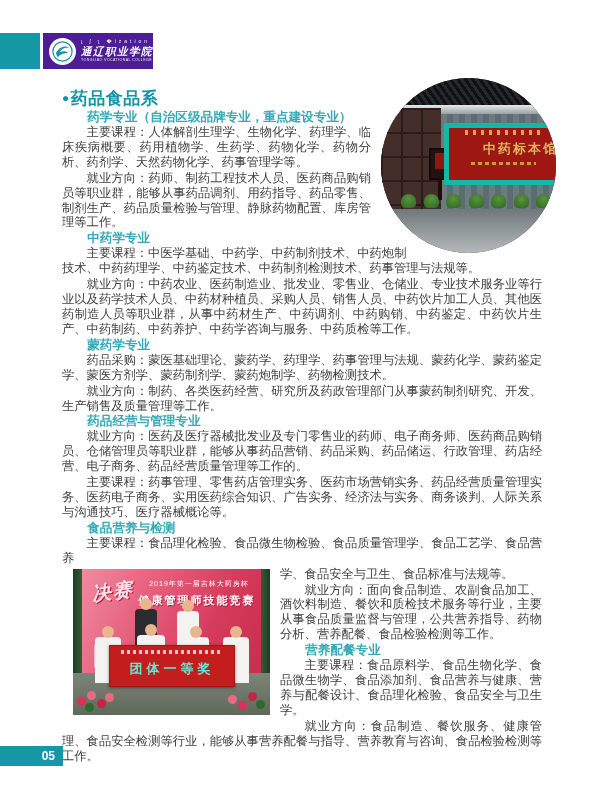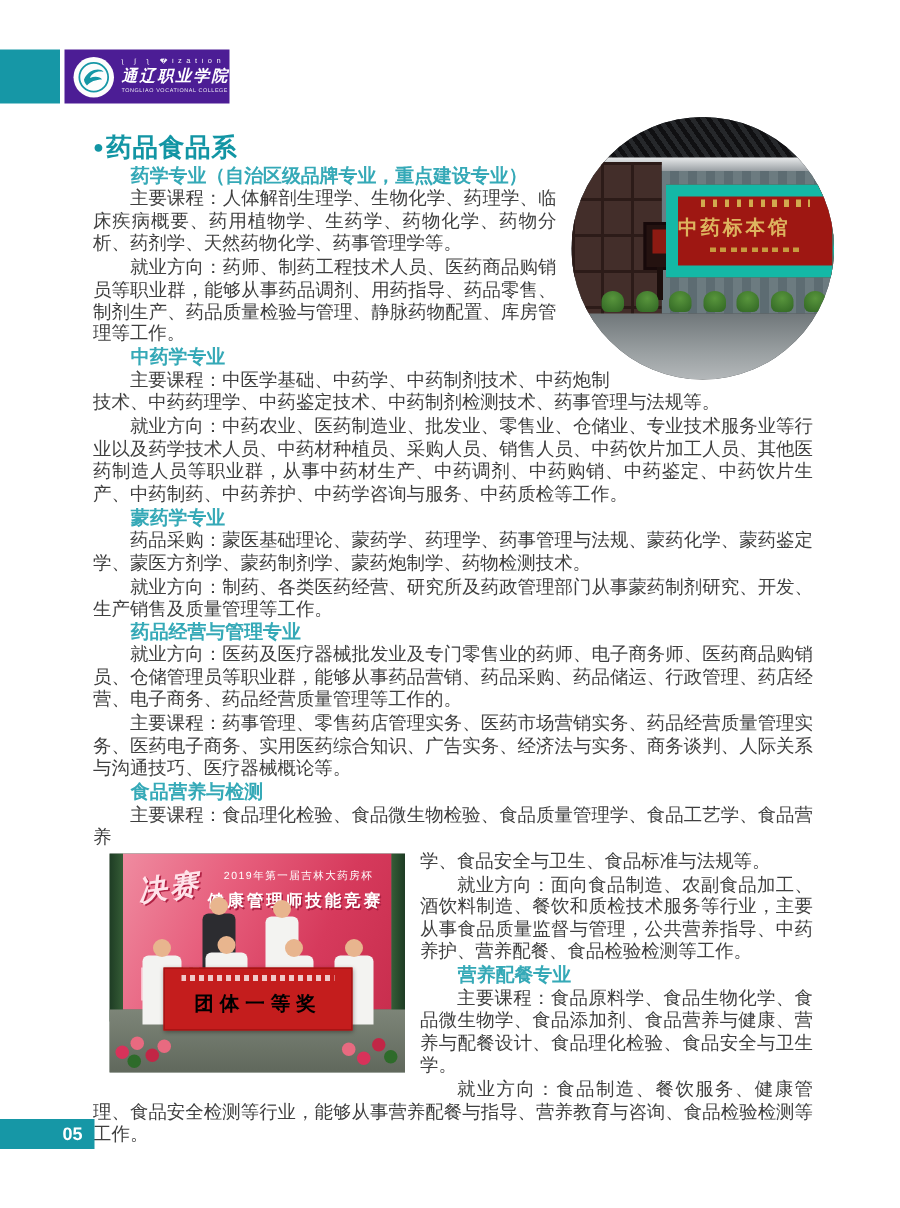--- a/index.html
+++ b/index.html
@@ -29,21 +29,21 @@
   .circle-photo{width:175px;height:175px;margin-top:-10px;border-radius:50%;overflow:hidden;position:relative;background:#3b3f42;}
   .cp-ceiling{position:absolute;left:0;top:0;width:100%;height:30px;background:
     repeating-linear-gradient(55deg,#101012 0 3px,#26282b 3px 6px);}
   .cp-beam{position:absolute;left:0;top:27px;width:100%;height:9px;background:linear-gradient(#e8eaeb,#9aa0a4);}
   .cp-wall{position:absolute;left:0;top:36px;width:100%;height:95px;background:
     repeating-linear-gradient(90deg,#6c7b80 0 6px,#5d6c72 6px 12px);}
   .cp-door{position:absolute;left:0;top:30px;width:60px;height:105px;background:#432e2a;
     background-image:repeating-linear-gradient(#2c1b18 0 2px,transparent 2px 24px),
                      repeating-linear-gradient(90deg,#2c1b18 0 2px,transparent 2px 20px);}
   .cp-sign{position:absolute;left:63px;top:45px;width:119px;height:62px;background:#9e1712;
-    border:8px solid #14b8a6;box-sizing:border-box;text-align:left;}
+    border:5px solid #14b8a6;box-sizing:border-box;text-align:right;}
   .cp-sign-top{height:5px;margin:2px auto 0;width:70%;background:
     repeating-linear-gradient(90deg,#d2a94e 0 3px,transparent 3px 8px);}
   .cp-sign-text{color:#ddb45f;font-weight:bold;font-size:13px;letter-spacing:2px;margin-top:5px;white-space:nowrap;}
   .cp-sign-sub{height:3px;margin:4px auto 0;width:60%;background:
     repeating-linear-gradient(90deg,#c79b40 0 4px,transparent 4px 7px);}
   .cp-kiosk{position:absolute;left:48px;top:70px;width:22px;height:28px;background:#241210;border:2px solid #17090a;}
   .cp-kiosk-screen{margin:3px auto 0;width:14px;height:16px;background:#8d1a12;}
   .cp-kiosk-pole{position:absolute;left:57px;top:100px;width:4px;height:22px;background:#1b0e0c;}
   .cp-plants{position:absolute;left:20px;top:116px;width:150px;height:16px;display:flex;justify-content:space-between;}
   .cp-plant{width:15px;height:14px;border-radius:50% 50% 30% 30%;background:radial-gradient(circle at 50% 35%,#58953c,#2f6423);}
@@ -63,21 +63,21 @@
     letter-spacing:2px;text-shadow:1px 1px 0 #a82040;white-space:nowrap;}
   .comp-stage{position:absolute;left:0;top:104px;width:100%;height:42px;background:linear-gradient(#7d8578,#60685c);}
   .person{position:absolute;border-radius:4px 4px 0 0;}
   .p-head{position:absolute;left:50%;transform:translateX(-50%);top:-11px;width:12px;height:12px;border-radius:50%;background:#e8b58e;}
   .p-dark{background:#2c2c30;}
   .p-white{background:#f3f3f1;}
   .comp-banner{position:absolute;left:36px;top:76px;width:124px;height:40px;background:#c41d1d;border:1px solid #a81414;
     box-shadow:0 1px 3px rgba(0,0,0,.4);text-align:center;}
   .comp-banner-small{height:4px;margin:4px auto 0;width:82%;background:
     repeating-linear-gradient(90deg,#f0c9c9 0 3px,transparent 3px 6px);}
-  .comp-banner-text{color:#000000;font-weight:bold;font-size:13px;letter-spacing:4px;margin-top:6px;white-space:nowrap;}
+  .comp-banner-text{color:#5eead4;font-weight:bold;font-size:13px;letter-spacing:4px;margin-top:6px;white-space:nowrap;}
   .flowers{position:absolute;bottom:2px;width:44px;height:26px;}
   .flowers i{position:absolute;width:9px;height:9px;border-radius:50%;}
   
   .footer-bar{position:absolute;left:0;top:746px;width:63px;height:20px;background:#1697a6;color:#fff;
     font-size:12px;font-weight:bold;line-height:20px;text-align:right;box-sizing:border-box;padding-right:8px;}
 </style>
 </head>
 <body>
 
 <div class="hdr-block"></div>
@@ -187,21 +187,21 @@
     </div>
     <div class="flowers" style="right:2px;">
       <i style="left:4px;top:8px;background:#e86a80;"></i>
         <i style="left:14px;top:14px;background:#d8325a;"></i>
       <i style="left:24px;top:5px;background:#c22646;"></i>
         <i style="left:32px;top:13px;background:#2e6b2a;"></i>
     </div>
   </div>
 
   <p class="body cont">学、食品安全与卫生、食品标准与法规等。</p>
-  <p class="body">就业方向：面向食品制造、农副食品加工、酒饮料制造、餐饮和质检技术服务等行业，主要从事食品质量监督与管理，公共营养指导、中药养护、营养配餐、食品检验检测等工作。</p>
+  <p class="body">就业方向：面向食品制造、农副食品加工、酒饮料制造、餐饮和质检技术服务等行业，主要从事食品质量监督与管理，公共营养指导、药物分析、营养配餐、食品检验检测等工作。</p>
 
   <div class="sec-h">营养配餐专业</div>
   <p class="body">主要课程：食品原料学、食品生物化学、食品微生物学、食品添加剂、食品营养与健康、营养与配餐设计、食品理化检验、食品安全与卫生学。</p>
   <p class="body">就业方向：食品制造、餐饮服务、健康管理、食品安全检测等行业，能够从事营养配餐与指导、营养教育与咨询、食品检验检测等工作。</p>
 
 </div>
 
 <div class="footer-bar"><span>05</span></div>
 
 </body></html>

